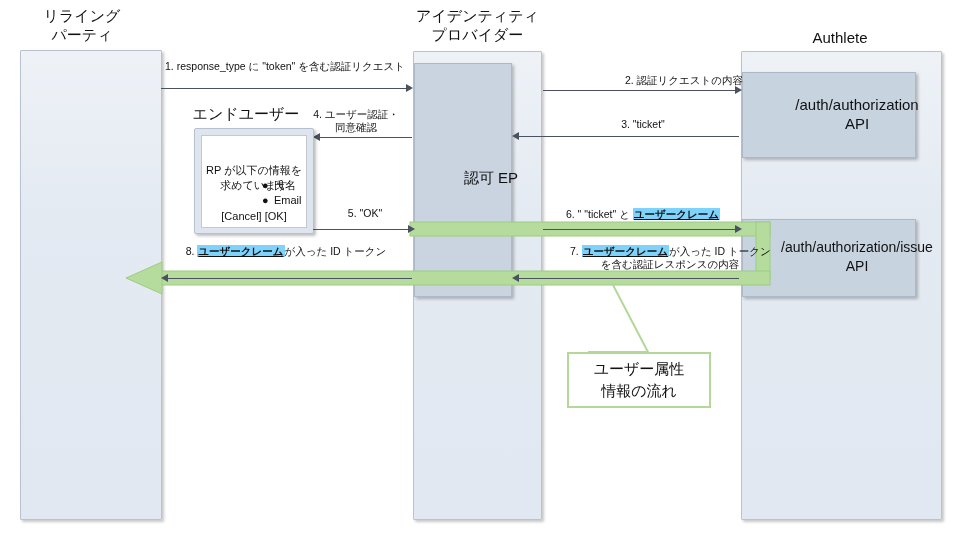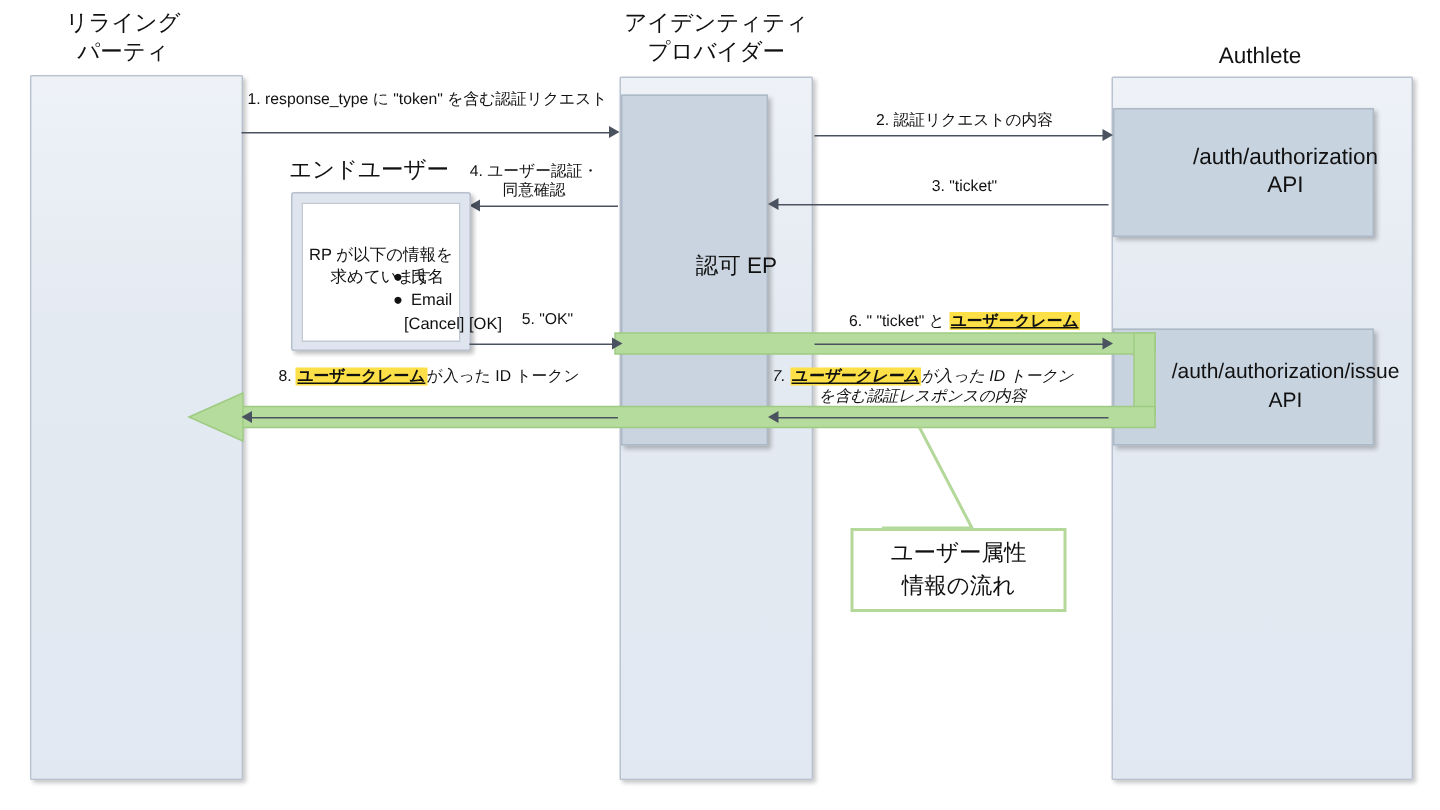--- a/index.html
+++ b/index.html
@@ -44,41 +44,41 @@
   }
   .arrowhead.left{
     border-top:4px solid transparent;border-bottom:4px solid transparent;
     border-right:7px solid #4a5260;
   }
   .msg-label{
     position:absolute;text-align:center;font-size:10.5px;line-height:13px;
     color:#111;white-space:nowrap;
   }
   .hl{
-    background:#fde047;text-decoration:underline;font-weight:700;
+    background:#7dd3fc;text-decoration:underline;font-weight:700;
     padding:0 1px;
   }
 
   
   .dlg-outer{
     position:absolute;background:#dfe5ee;border:1px solid #b7c0ce;
     box-shadow:2px 2px 3px rgba(0,0,0,0.25);border-radius:2px;
   }
   .dlg-inner{
     position:absolute;background:#ffffff;border:1px solid #c2c9d4;
   }
   .dlg-head{
     position:absolute;width:100%;text-align:center;font-size:11px;
     line-height:15px;color:#111;
   }
   .dlg-list{position:absolute;font-size:11px;line-height:15px;color:#111;}
   .dlg-list div{white-space:nowrap;}
   .bullet{display:inline-block;width:12px;}
   .dlg-buttons{
-    position:absolute;width:100%;text-align:center;font-size:11px;color:#111;padding-left:48px;
+    position:absolute;width:100%;text-align:center;font-size:11px;color:#111;
   }
 
   
   #greenflow{position:absolute;left:0;top:0;pointer-events:none;}
   .callout{
     position:absolute;background:#ffffff;border:2px solid #b3d89a;
     text-align:center;font-size:15px;line-height:22px;color:#111;
     display:flex;align-items:center;justify-content:center;
   }
   .callout span{display:block;}
@@ -133,21 +133,21 @@
 
     <polyline points="613,285 648,352 588,352" fill="none" stroke="#b3d89a" stroke-width="2"></polyline>
   </svg>
 
   <div class="msg-label" style="left:160px;top:60px;width:250px;">
     <div>1. response_type に "token" を含む認証リクエスト</div>
   </div>
   <div class="msg-line" style="left:161px;top:88px;width:249px;"></div>
   <div class="arrowhead right" style="left:406px;top:84px;"></div>
 
-  <div class="msg-label" style="left:545px;top:74px;width:196px;">
+  <div class="msg-label" style="left:545px;top:74px;width:196px;padding-left:41px;">
     <div>2. 認証リクエストの内容</div>
   </div>
   <div class="msg-line" style="left:543px;top:90px;width:196px;"></div>
   <div class="arrowhead right" style="left:735px;top:86px;"></div>
 
   <div class="msg-label" style="left:545px;top:118px;width:196px;">
     <div>3. "ticket"</div>
   </div>
   <div class="msg-line" style="left:517px;top:136px;width:222px;"></div>
   <div class="arrowhead left" style="left:512px;top:132px;"></div>
@@ -180,21 +180,21 @@
   </div>
   <div class="msg-line" style="left:313px;top:229px;width:99px;"></div>
   <div class="arrowhead right" style="left:408px;top:225px;"></div>
 
   <div class="msg-label" style="left:545px;top:208px;width:196px;">
     <div><span>6. " "ticket" と </span><span class="hl">ユーザークレーム</span></div>
   </div>
   <div class="msg-line" style="left:543px;top:229px;width:196px;"></div>
   <div class="arrowhead right" style="left:735px;top:225px;"></div>
 
-  <div class="msg-label" style="left:515px;top:245px;width:200px;font-style:italic;">
+  <div class="msg-label" style="left:570px;top:245px;width:200px;">
     <div><span>7. </span><span class="hl">ユーザークレーム</span><span>が入った ID トークン</span></div>
     <div>を含む認証レスポンスの内容</div>
   </div>
   <div class="msg-line" style="left:517px;top:278px;width:222px;"></div>
   <div class="arrowhead left" style="left:512px;top:274px;"></div>
 
   <div class="msg-label" style="left:163px;top:245px;width:246px;">
     <div><span>8. </span><span class="hl">ユーザークレーム</span><span>が入った ID トークン</span></div>
   </div>
   <div class="msg-line" style="left:166px;top:278px;width:246px;"></div>

